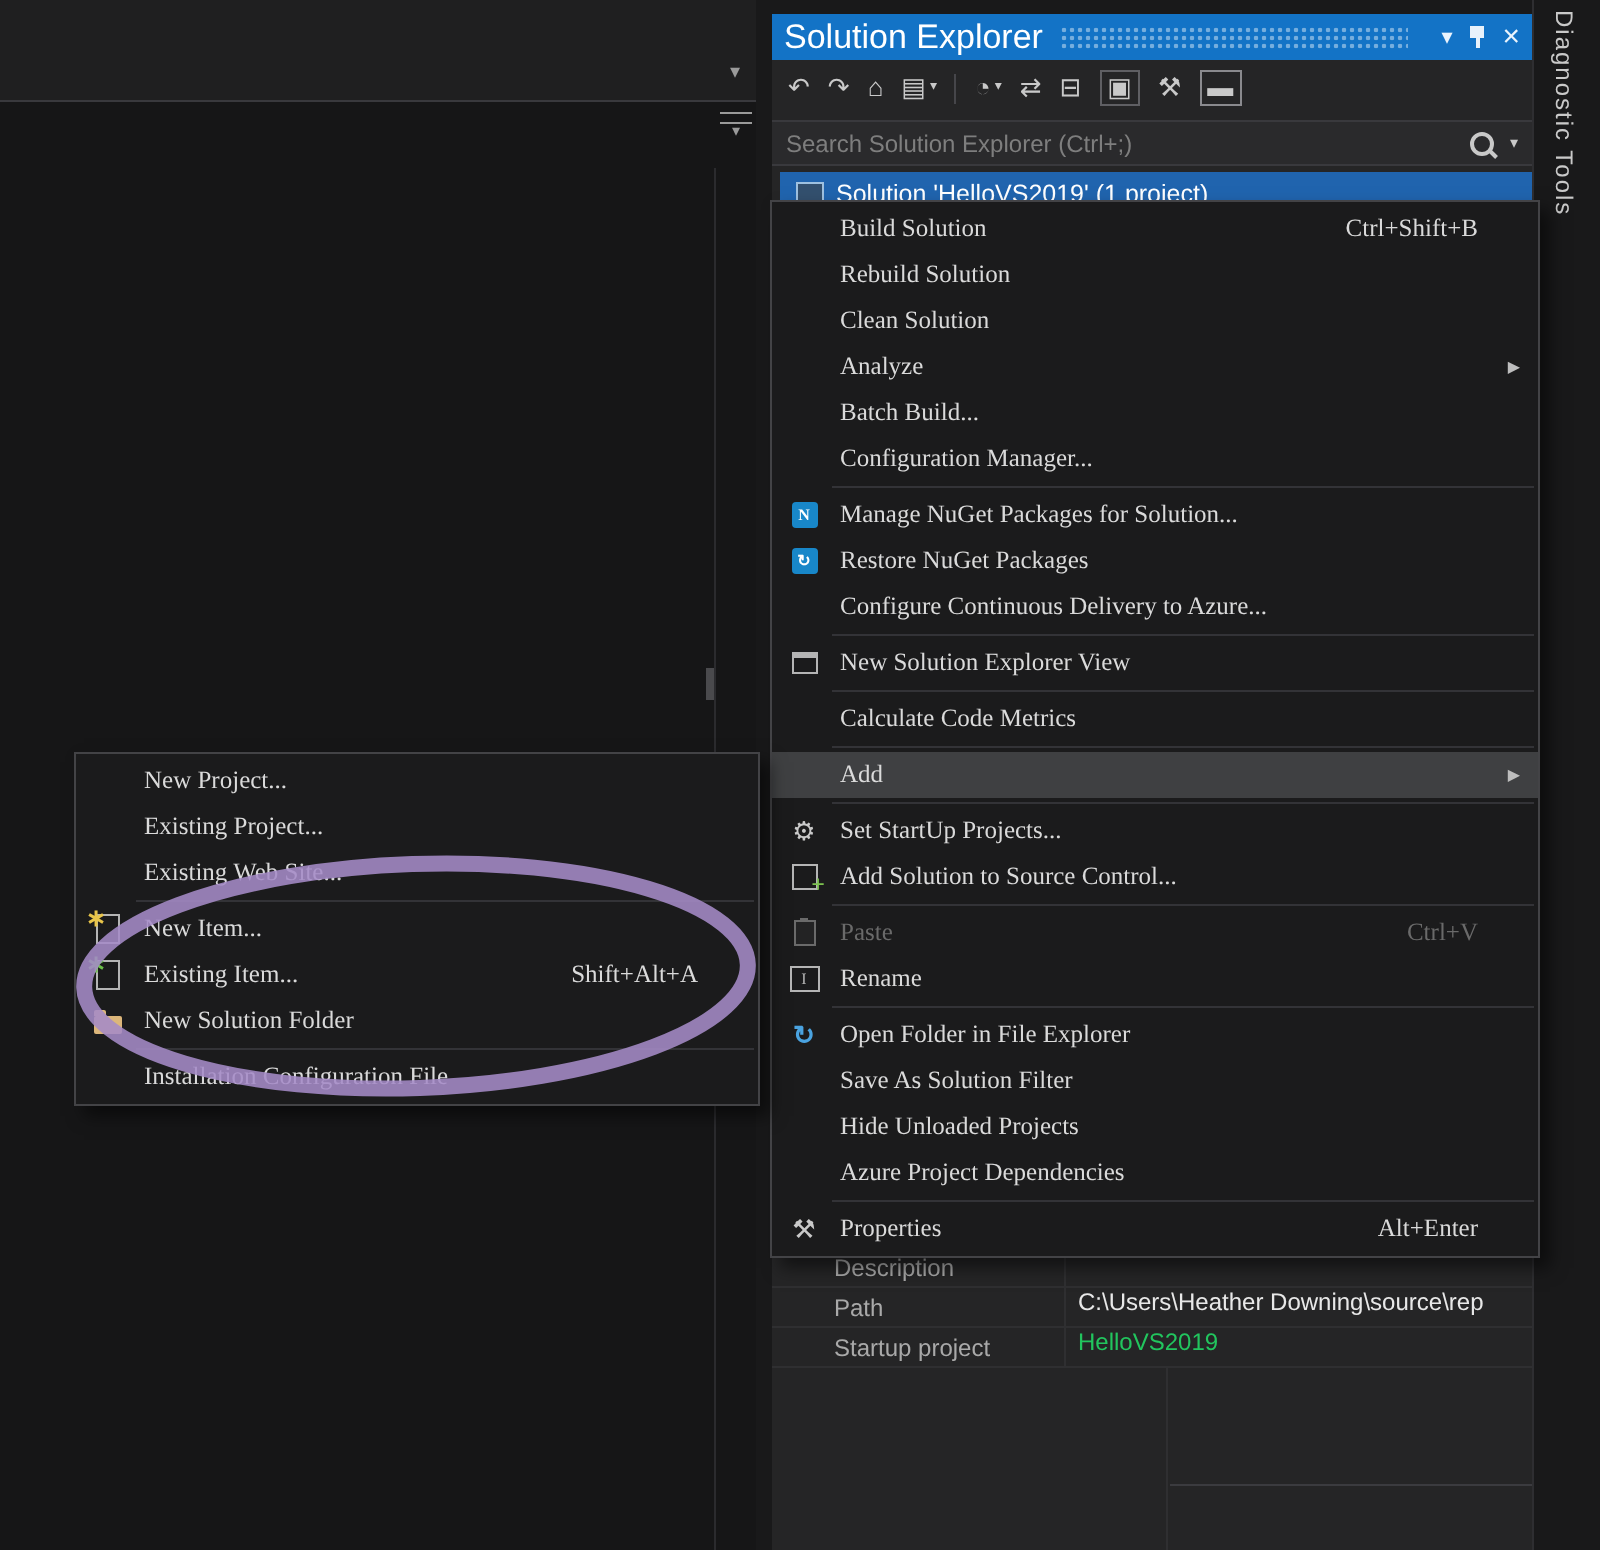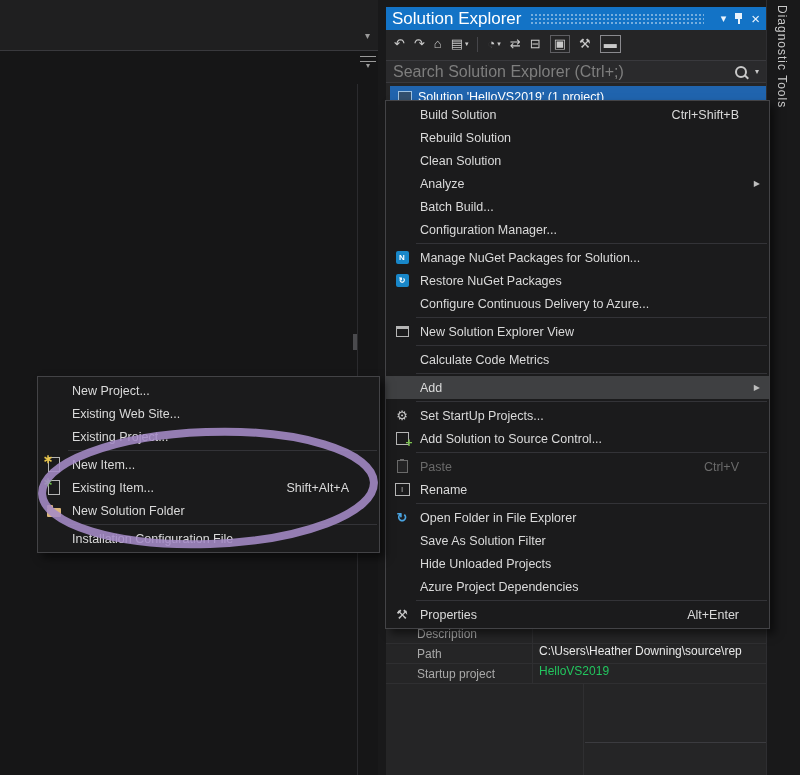--- a/index.html
+++ b/index.html
@@ -37,21 +37,21 @@
   .se-toolbar {position:absolute;left:0;top:23px;right:0;height:28px;display:flex;align-items:center;padding:0 8px;gap:9px;}
   .tbar-btn {display:flex;align-items:center;color:#c9c9c9;font-size:13px;line-height:14px;}
   .tbar-btn .caret {font-size:7px;margin-left:2px;color:#c9c9c9;}
   .tbar-btn.boxed {border:1px solid #5f5f63;padding:1px 3px;}
   .tbar-btn.boxed2 {border:1px solid #8a8a8e;padding:1px 3px;}
   .tsep {width:1px;height:15px;background:#46464a;}
 
   .se-search {position:absolute;left:0;top:53px;right:0;height:23px;background:#2a2a2c;
               border-top:1px solid #39393d;border-bottom:1px solid #39393d;
               display:flex;align-items:center;padding:0 7px;box-sizing:border-box;}
-  .se-search-text {color:#7e7e7e;font-size:16px;flex:1;white-space:nowrap;overflow:hidden;}
+  .se-search-text {color:#7e7e7e;font-size:12px;flex:1;white-space:nowrap;overflow:hidden;}
   .search-glyph {width:8px;height:8px;border:2px solid #c9c9c9;border-radius:50%;position:relative;margin-right:8px;}
   .search-glyph::after {content:'';position:absolute;width:5px;height:2px;background:#c9c9c9;transform:rotate(45deg);right:-4px;bottom:-2px;}
   .se-search .caret {font-size:8px;color:#c9c9c9;}
 
   .se-selected-row {position:absolute;left:4px;top:79px;right:0;height:21px;background:#2064ae;
                     display:flex;align-items:center;padding-left:8px;}
   .ico-solution {width:12px;height:10px;border:1px solid #9ec1e0;background:#33506e;margin-right:6px;flex:none;}
   .se-selected-label {color:#ffffff;font-size:12.5px;white-space:nowrap;}
 
   
@@ -59,21 +59,21 @@
   .prop-row {height:19px;display:flex;border-bottom:1px solid #2f2f31;font-size:12px;}
   .prop-label {width:147px;padding-left:31px;color:#a9a9a9;box-sizing:border-box;border-right:1px solid #2f2f31;
                height:100%;display:flex;align-items:center;white-space:nowrap;}
   .prop-value {padding-left:6px;color:#e8e8e8;white-space:nowrap;overflow:hidden;flex:1;}
   .prop-value.bold {font-weight:normal;color:#22c55e;}
   .bline {position:absolute;left:199px;top:735px;right:0;height:1px;background:#3b3b3f;}
   .bvline {position:absolute;left:197px;top:677px;bottom:0;width:1px;background:#2f2f31;}
 
   
   .menu {position:absolute;background:#1b1b1c;border:1px solid #434346;box-shadow:5px 5px 8px rgba(0,0,0,.5);
-         padding:2px 0;box-sizing:border-box;font-size:12.5px;color:#dadada;}
+         padding:2px 0;box-sizing:border-box;font-size:12.5px;color:#dadada;font-family:Liberation Serif, serif;}
   .ctx-menu {left:385px;top:100px;width:385px;z-index:20;}
   .sub-menu {left:37px;top:376px;width:343px;z-index:22;}
   .mi {position:relative;height:23px;display:flex;align-items:center;padding:0 30px 0 34px;white-space:nowrap;}
   .mi .sc {margin-left:auto;padding-left:28px;color:#dadada;}
   .mi.disabled .label, .mi.disabled .sc {color:#6a6a6a;}
   .mi.hl {background:#3f4042;}
   .mi .arrow {position:absolute;right:9px;top:7px;font-size:8px;color:#bdbdbd;}
   .mi .ico {position:absolute;left:7px;top:3px;width:18px;height:17px;display:flex;align-items:center;justify-content:center;}
   .sep {height:1px;background:#333337;margin:2px 2px 2px 30px;}
 
@@ -301,24 +301,24 @@
       <span class="label">Properties</span>
       <span class="sc">Alt+Enter</span>
     </div>
   </div>
 
   <div class="menu sub-menu">
     <div class="mi">
       <span class="label">New Project...</span>
     </div>
     <div class="mi">
+      <span class="label">Existing Project...</span>
+    </div>
+    <div class="mi">
       <span class="label">Existing Web Site...</span>
-    </div>
-    <div class="mi">
-      <span class="label">Existing Project...</span>
     </div>
     <div class="sep"></div>
     <div class="mi">
       <span class="ico">
         <span class="ico-doc">
             <span class="spark yellow">∗</span>
           </span>
       </span>
       <span class="label">New Item...</span>
     </div>

